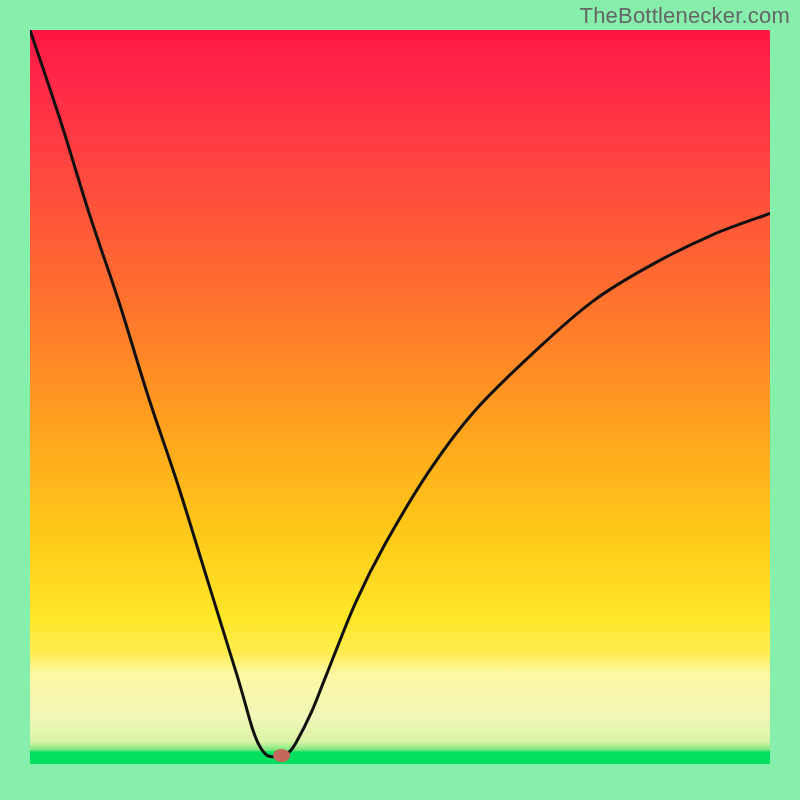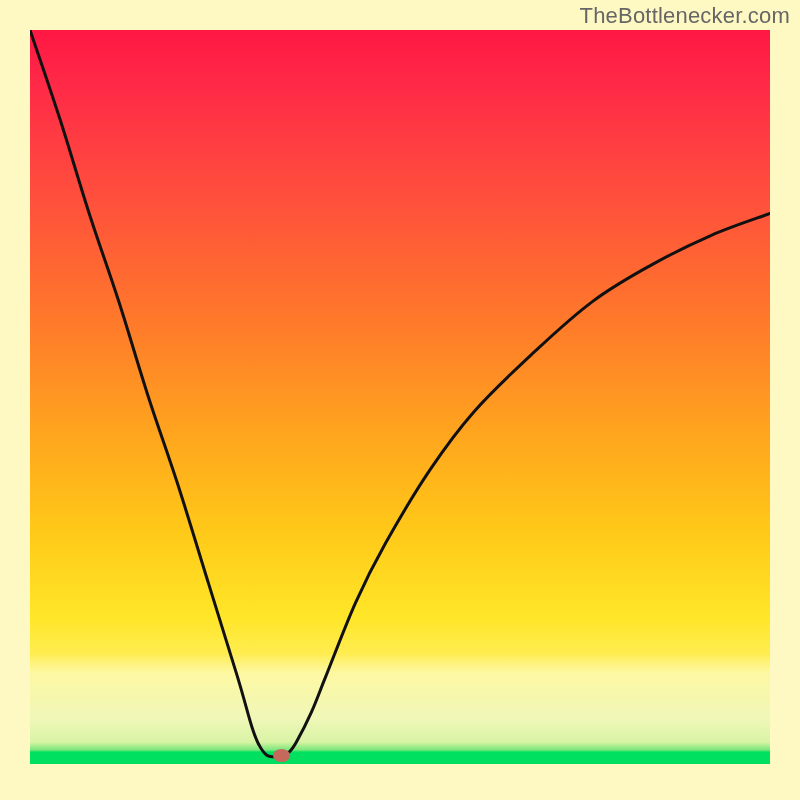--- a/index.html
+++ b/index.html
@@ -7,21 +7,21 @@
     padding: 0;
     width: 800px;
     height: 800px;
     background: #000;
     font-family: Arial, Helvetica, sans-serif;
   }
   .outer {
     position: relative;
     width: 800px;
     height: 800px;
-    background: #fef9c3;
+    background: #86efac;
   }
   .watermark {
     position: absolute;
     top: 3px;
     right: 10px;
     color: #666;
     font-size: 22px;
     font-weight: 500;
     letter-spacing: 0.2px;
     z-index: 5;

